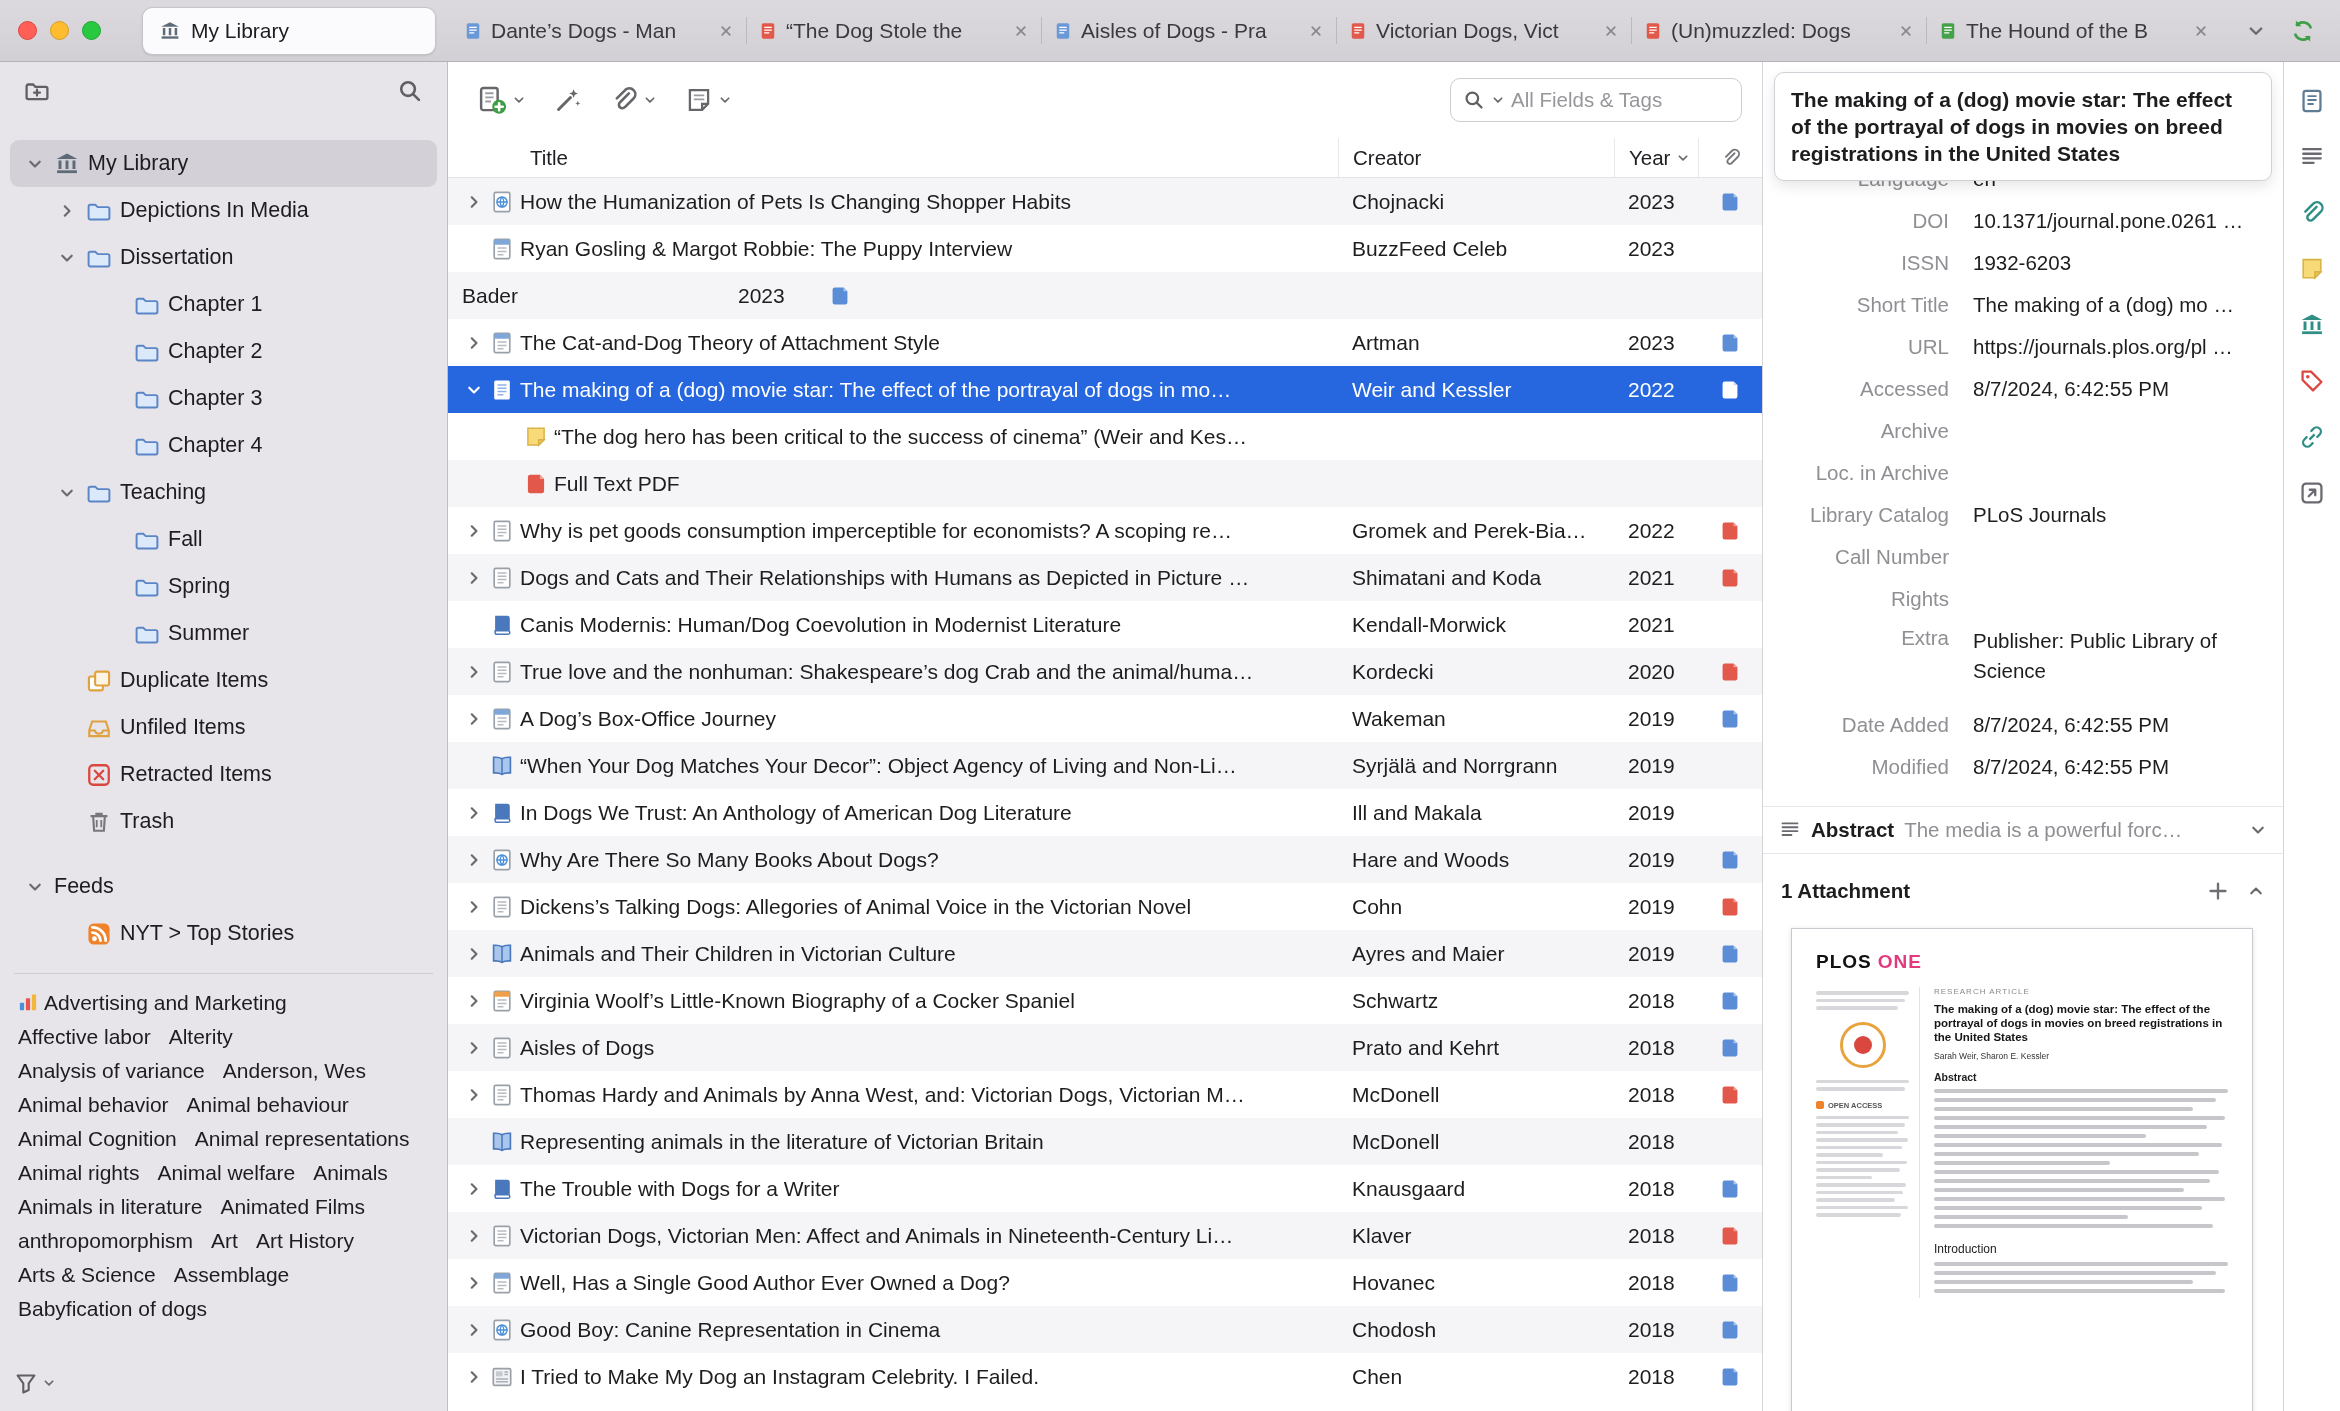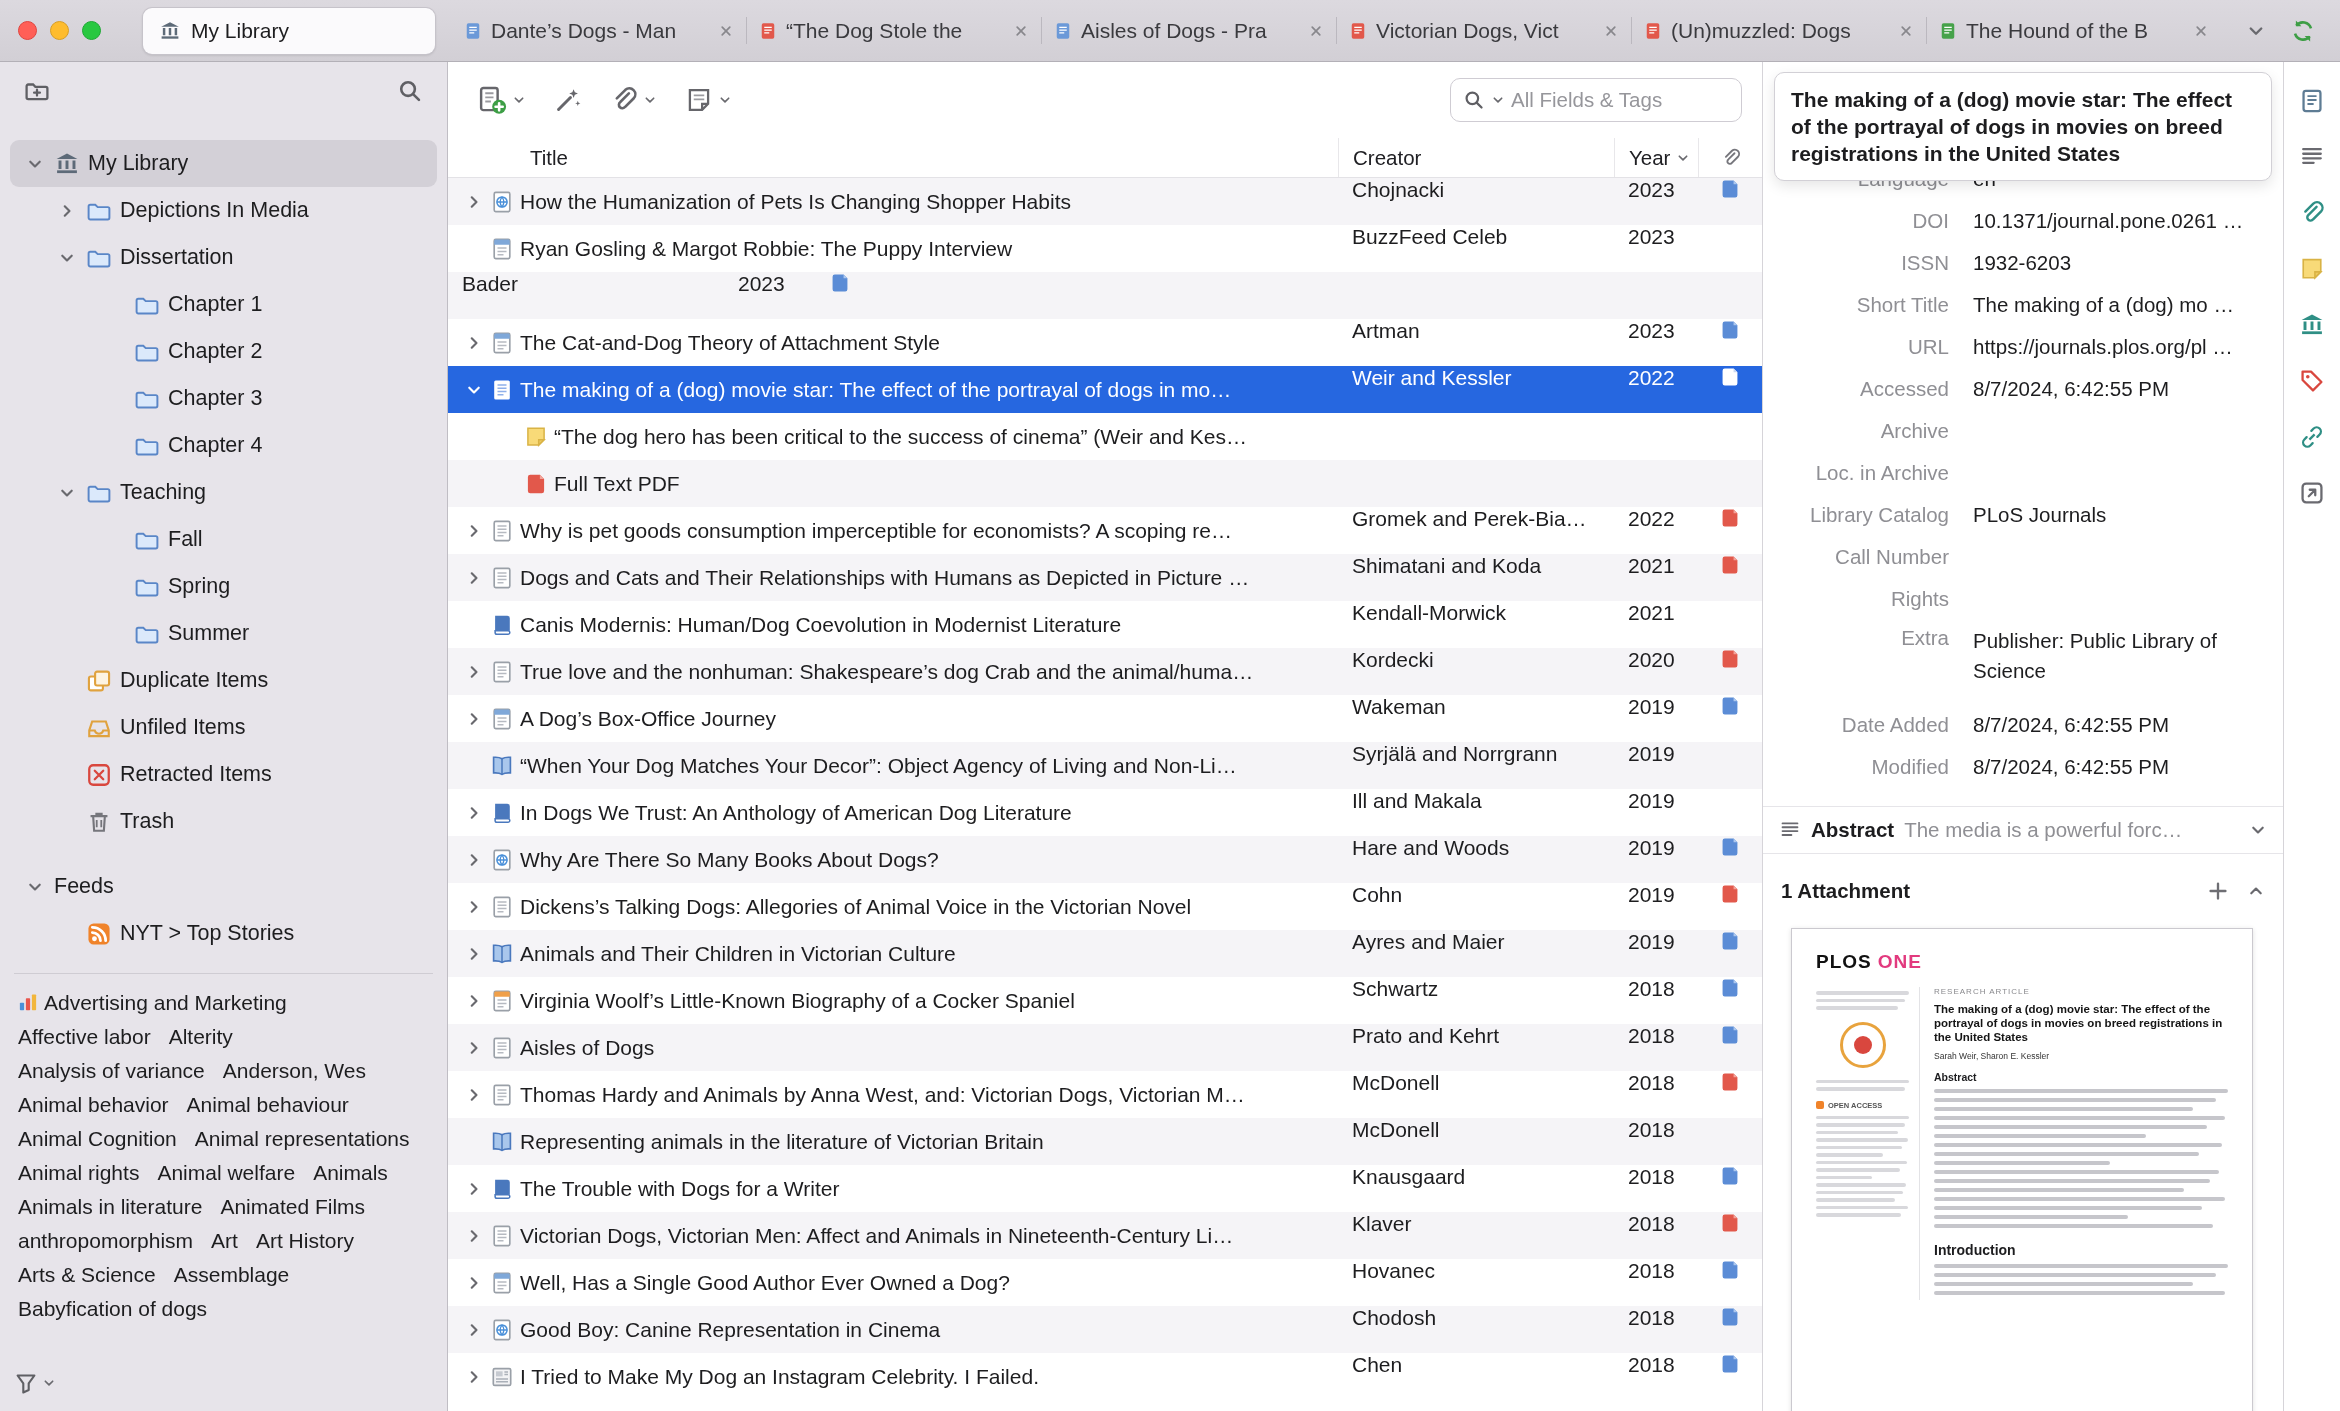--- a/index.html
+++ b/index.html
@@ -53,21 +53,21 @@
 .tbtn{display:flex;align-items:center;gap:5px;padding:8px 9px;border-radius:8px;cursor:pointer}
 .searchbox{margin-left:auto;width:292px;height:44px;border:1px solid #cfccd3;border-radius:10px;display:flex;align-items:center;gap:6px;padding:0 12px;color:#96969b;font-size:20.5px;background:#fff}
 .searchbox .ph{white-space:nowrap;overflow:hidden}
 .cols{height:40px;flex:none;display:flex;align-items:stretch;border-bottom:1px solid #e3e2e6;font-size:20.5px;color:#202024}
 .cols>div{display:flex;align-items:center}
 .c-title{flex:1;min-width:0;padding-left:82px}
 .c-creator{width:276px;flex:none;border-left:1px solid #e8e7ea;padding-left:14px}
 .c-year{width:84px;flex:none;border-left:1px solid #e8e7ea;padding-left:14px;gap:6px}
 .c-attach{width:64px;flex:none;border-left:1px solid #e8e7ea;justify-content:center}
 .rows{flex:1;overflow:hidden;font-size:21px}
-.row{height:47px;display:flex;}
+.row{height:47px;display:flex;align-items:center}
 .row:nth-child(odd){background:#f5f4f7}
 .row.sel{background:#2667e0;color:#fff}
 .r-title{flex:1;min-width:0;display:flex;align-items:center;padding-left:16px;gap:6px}
 .rchev{width:20px;flex:none;display:flex;justify-content:center}
 .rtext{min-width:0;white-space:nowrap;overflow:hidden;text-overflow:ellipsis;padding-right:10px}
 .row.child .r-title{padding-left:76px}
 .r-creator{width:276px;flex:none;padding-left:14px;white-space:nowrap;overflow:hidden;text-overflow:ellipsis}
 .r-year{width:84px;flex:none;padding-left:14px}
 .r-attach{width:64px;flex:none;display:flex;justify-content:center}
 
@@ -97,21 +97,21 @@
 .pp-title{font-size:11.5px;font-weight:700;line-height:14px;color:#151515}
 .pp-authors{font-size:8.5px;color:#333;margin:7px 0 10px}
 .pp-h{font-size:10.5px;font-weight:700;margin:10px 0 6px}
 .pp-badge{width:46px;height:46px;border-radius:50%;border:3px solid #e8a33d;margin:12px auto;position:relative;background:#fff}
 .pp-badge::after{content:"";position:absolute;inset:11px;border-radius:50%;background:#d9473e}
 .pp-oa{font-size:7.5px;font-weight:700;color:#555;margin:10px 0 6px;display:flex;align-items:center;gap:4px}
 .pp-oa::before{content:"";width:8px;height:8px;background:#f0832a;border-radius:2px}
 .tl{height:4px;border-radius:2px;background:#c6c6cb;margin:5px 0}
 .tl.lt{background:#d8d8dc;height:3.5px;margin:4px 0}
 .pp-intro{margin-top:14px}
-.pp-h2{font-size:14px;font-weight:700;margin-bottom:6px}
+.pp-h2{font-size:12px;font-weight:400;margin-bottom:6px}
 
 
 #strip{width:57px;flex:none;border-left:1px solid #d6d4d9;display:flex;flex-direction:column;align-items:center;gap:30px;padding-top:26px;background:#fff}
 .sic{cursor:pointer}
 </style>
 </head>
 <body>
 
 <div id="tabbar">
   <div class="traffic">

